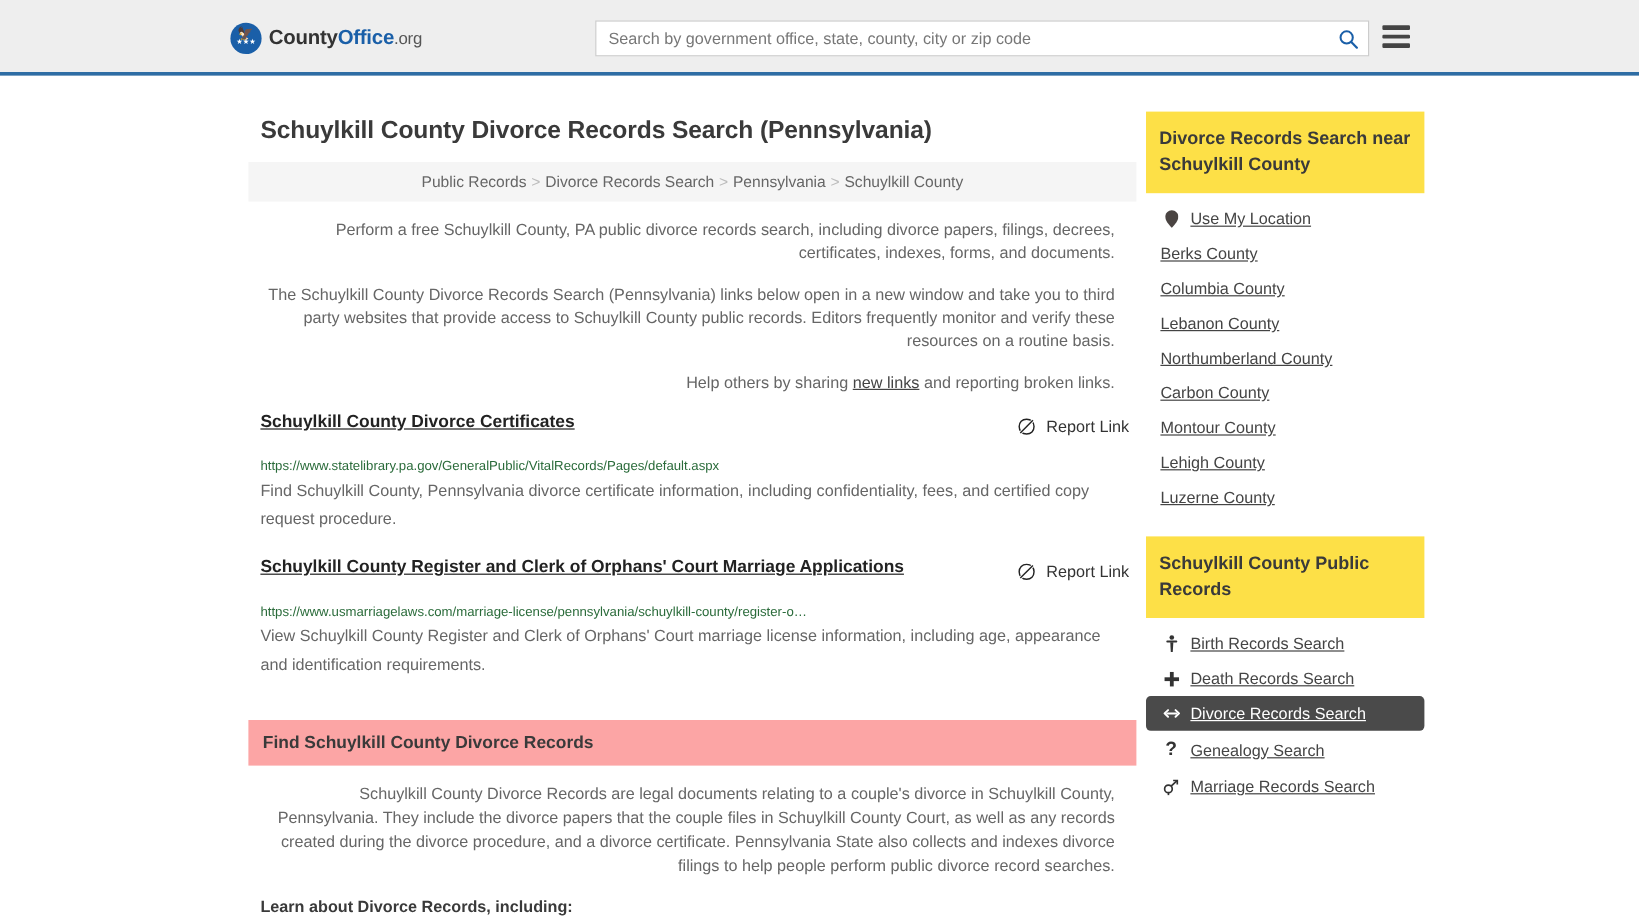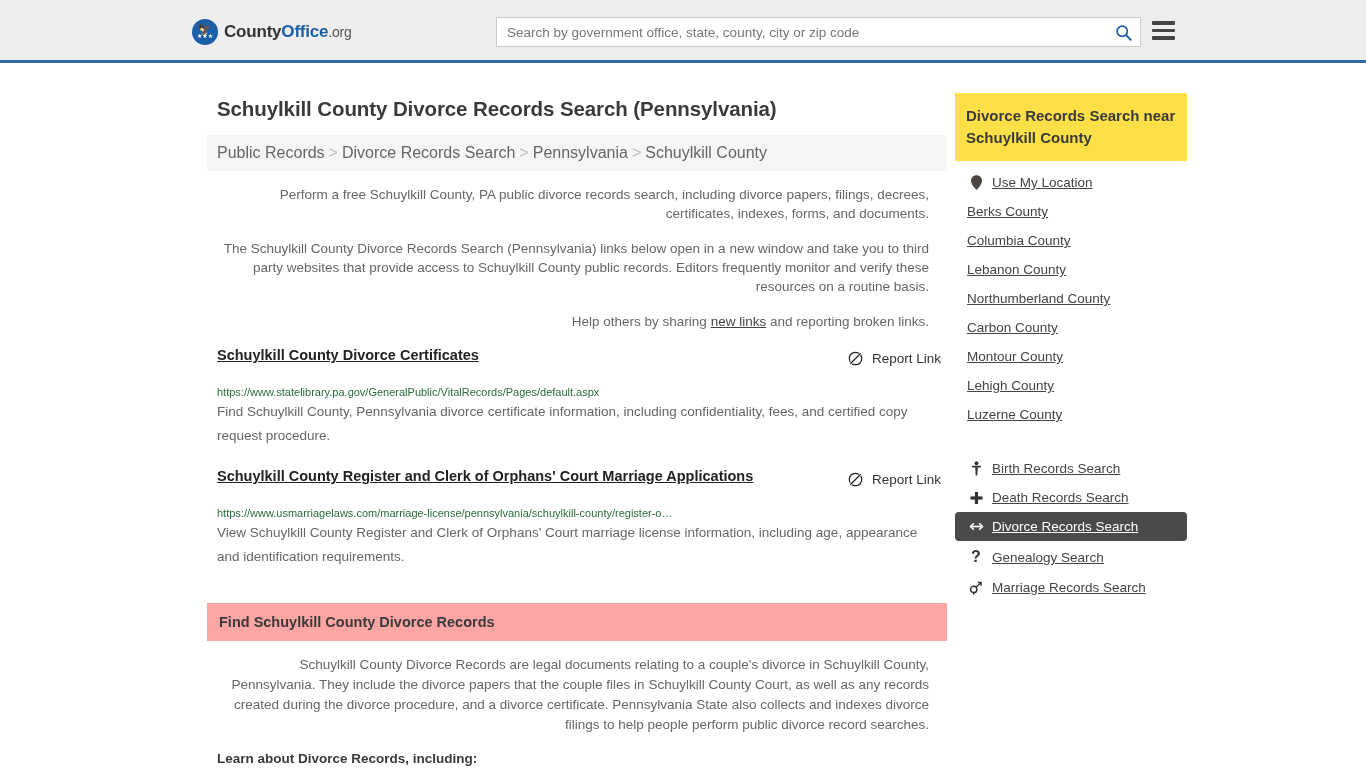--- a/index.html
+++ b/index.html
@@ -94,23 +94,24 @@
     font-size:20.5px;
     color:#3a3a3a;
     margin:0 0 14px 10px;
     font-weight:bold;
     letter-spacing:-0.1px;
   }
 
   .breadcrumb {
     background:#f5f5f5;
     padding:9px 10px;
-    font-size:16px;
+    font-size:13px;
     color:#777;
     margin-bottom:14px;
+    text-align:center;
   }
   .breadcrumb a {
     color:#666; text-decoration:none;
   }
   .breadcrumb .sep { color:#bbb; margin:0 4px; }
 
   .para {
     font-size:13.5px;
     line-height:19px;
     color:#666;
@@ -336,20 +337,21 @@
         <div class="panel-item county-item">
           <span class="pi-label">Lehigh County</span>
         </div>
         <div class="panel-item county-item">
           <span class="pi-label">Luzerne County</span>
         </div>
       </div>
     </div>
 
     <div class="panel" style="margin-top:18px;">
+      <div class="panel-head">Schuylkill County Public Records</div>
       <div class="panel-list">
 
         <div class="panel-item">
           <span class="pi-icon">
             <svg width="11" height="15" viewBox="0 0 12 16">
               <circle cx="6" cy="2.3" r="2.1" fill="#333"></circle>
               <rect x="1" y="5" width="10" height="1.9" rx="0.9" fill="#333"></rect>
               <path d="M4.6 6.5 h2.8 l-0.5 9 h-1.8 z" fill="#333"></path>
             </svg>
           </span>

